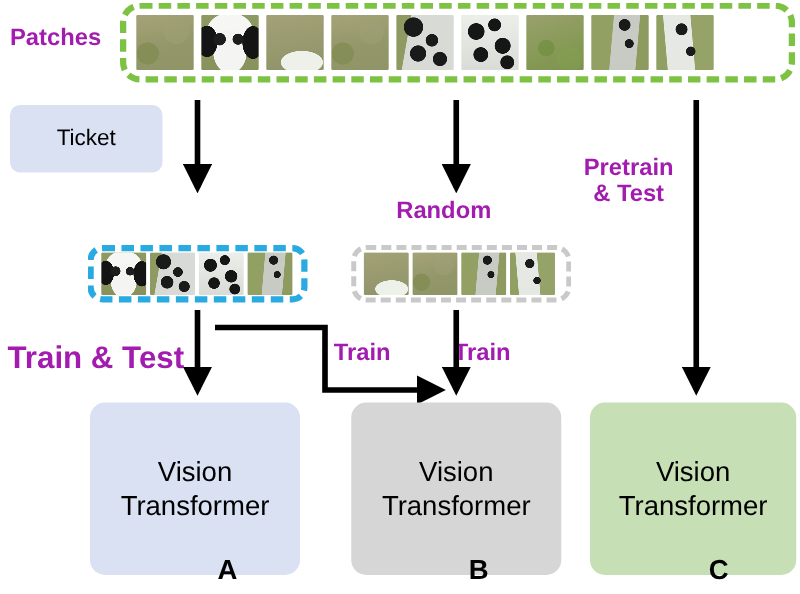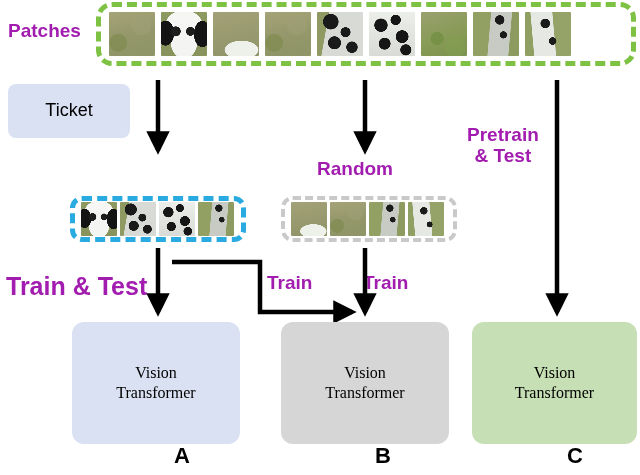--- a/index.html
+++ b/index.html
@@ -184,26 +184,25 @@
   }
 
   
   .vt-box {
     position: absolute;
     border-radius: 12px;
     display: flex;
     flex-direction: column;
     align-items: center;
     justify-content: center;
-    font-size: 16px;
+    font-size: 22px;
     color: #000;
     line-height: 1.25;
     top: 322px;
-    height: 122px;
-    font-family: Liberation Serif, serif;
+    height: 138px;
   }
   #vt-a { left: 72px;  width: 168px; background: #D9E1F2; }
   #vt-b { left: 281px; width: 168px; background: #D6D6D6; }
   #vt-c { left: 472px; width: 165px; background: #C6DFB4; }
 
   
   #arrows {
     position: absolute;
     left: 0; top: 0;
     width: 640px; height: 475px;

